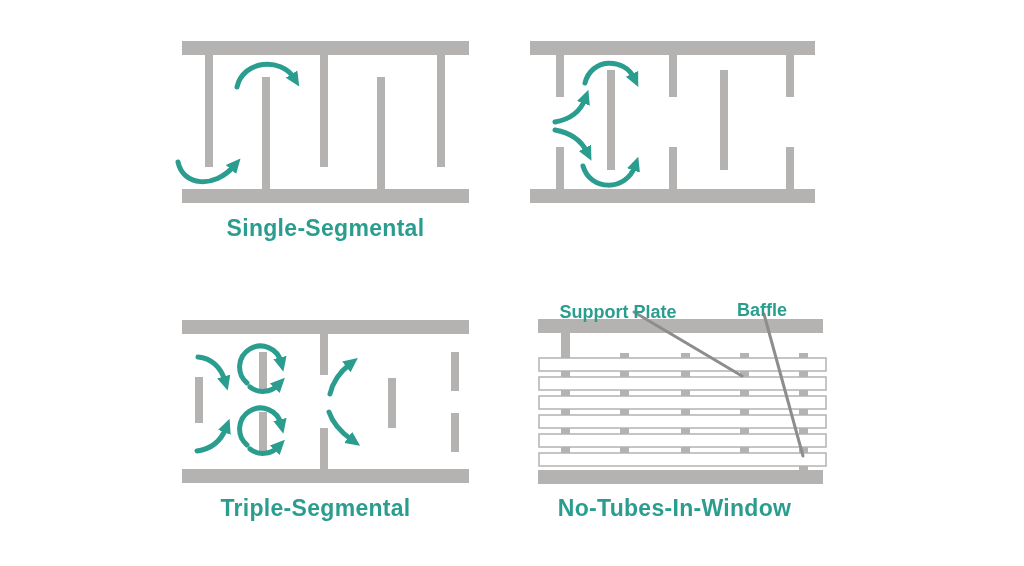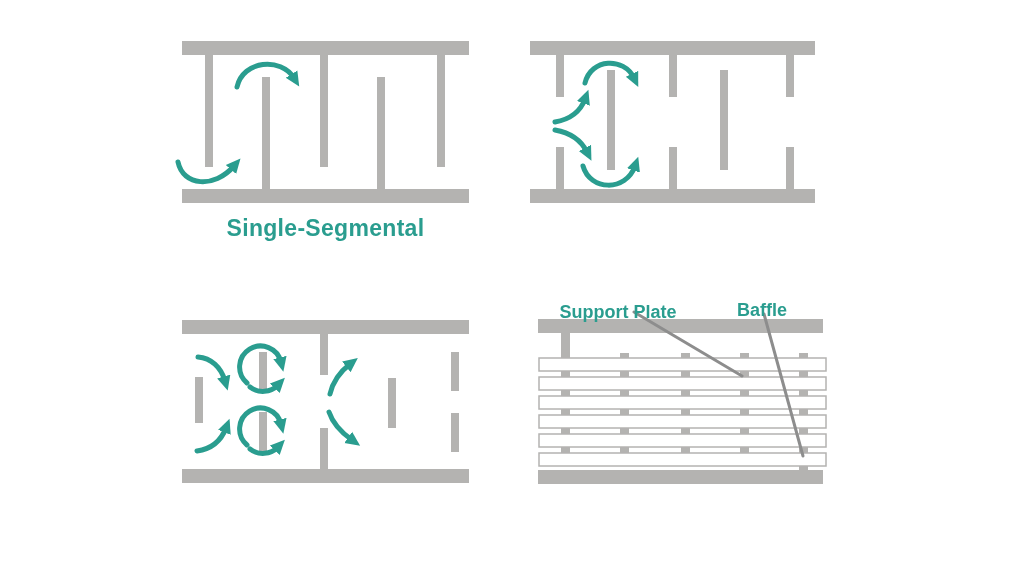--- a/index.html
+++ b/index.html
@@ -110,20 +110,21 @@
       <path class="f" d="M 198 357 C 211 358, 221 367, 225 381" marker-end="url(#ah3)"></path>
       <path class="f" d="M 197 451 C 211 449, 221 441, 226 428" marker-end="url(#ah3)"></path>
       <path class="f" d="M 247 383 A 21 21 0 1 1 281 362" marker-end="url(#ah3)"></path>
       <path class="f" d="M 250 387 A 21 21 0 0 0 278 385" marker-end="url(#ah3)"></path>
       <path class="f" d="M 247 445 A 21 21 0 1 1 281 424" marker-end="url(#ah3)"></path>
       <path class="f" d="M 250 449 A 21 21 0 0 0 278 447" marker-end="url(#ah3)"></path>
       <path class="f" d="M 330 394 C 333 381, 341 371, 350 364" marker-end="url(#ah3)"></path>
       <path class="f" d="M 329 412 C 333 424, 342 433, 352 440" marker-end="url(#ah3)"></path>
     </g>
   </svg>
+  <div class="title" style="left:172px;top:495px;width:287px;">Triple-Segmental</div>
 
   <svg style="left:526px;top:310px;" width="312" height="180" viewBox="526 310 312 180">
     <g>
       <rect class="w" x="538" y="319" width="285" height="14"></rect>
       <rect class="w" x="538" y="470" width="285" height="14"></rect>
     </g>
     <g>
       <rect class="b" x="561" y="333" width="9" height="124"></rect>
       <rect class="b" x="620" y="353" width="9" height="104"></rect>
       <rect class="b" x="681" y="353" width="9" height="104"></rect>
@@ -138,14 +139,15 @@
       <rect class="tube" x="539" y="434" width="287" height="13"></rect>
       <rect class="tube" x="539" y="453" width="287" height="13"></rect>
     </g>
     <g>
       <line class="leader" x1="634" y1="312" x2="742" y2="376"></line>
       <line class="leader" x1="764" y1="314" x2="803" y2="456"></line>
     </g>
   </svg>
   <div class="anno" style="left:548px;top:290px;width:140px;margin-top:12px;">Support Plate</div>
   <div class="anno" style="left:716px;top:300px;width:92px;">Baffle</div>
+  <div class="title" style="left:532px;top:495px;width:285px;">No-Tubes-In-Window</div>
 
 </div>
 
 </body></html>

